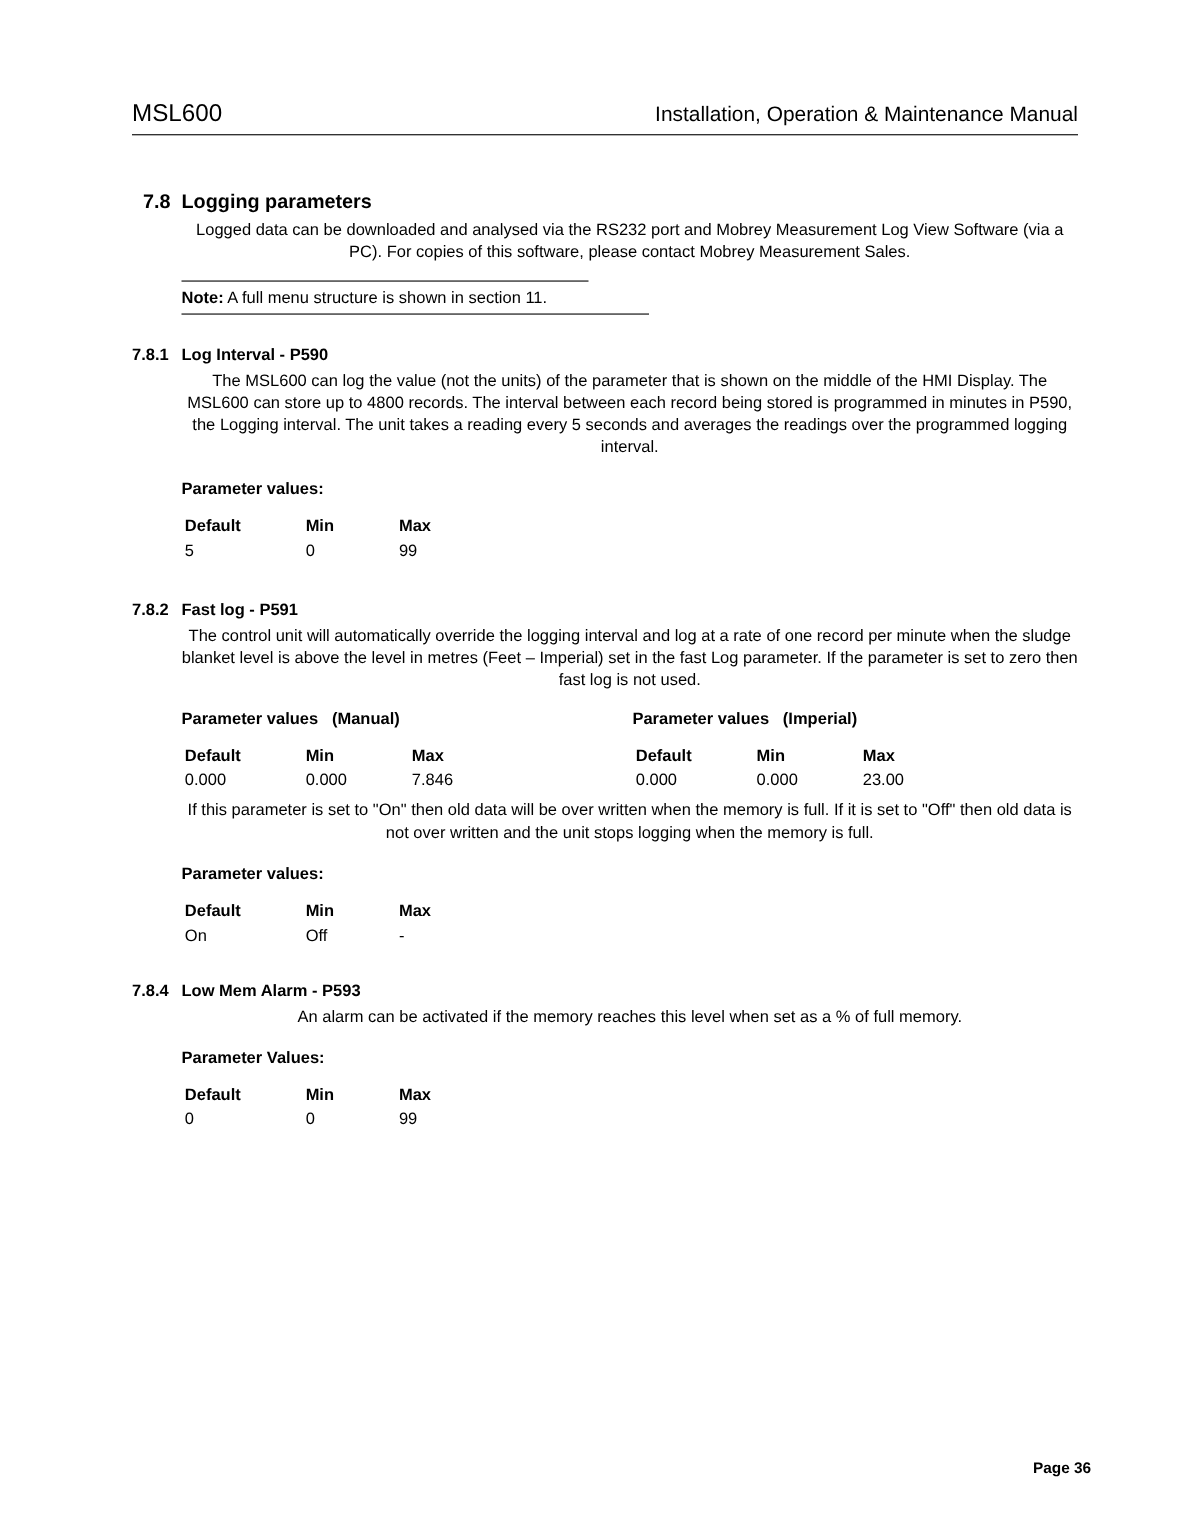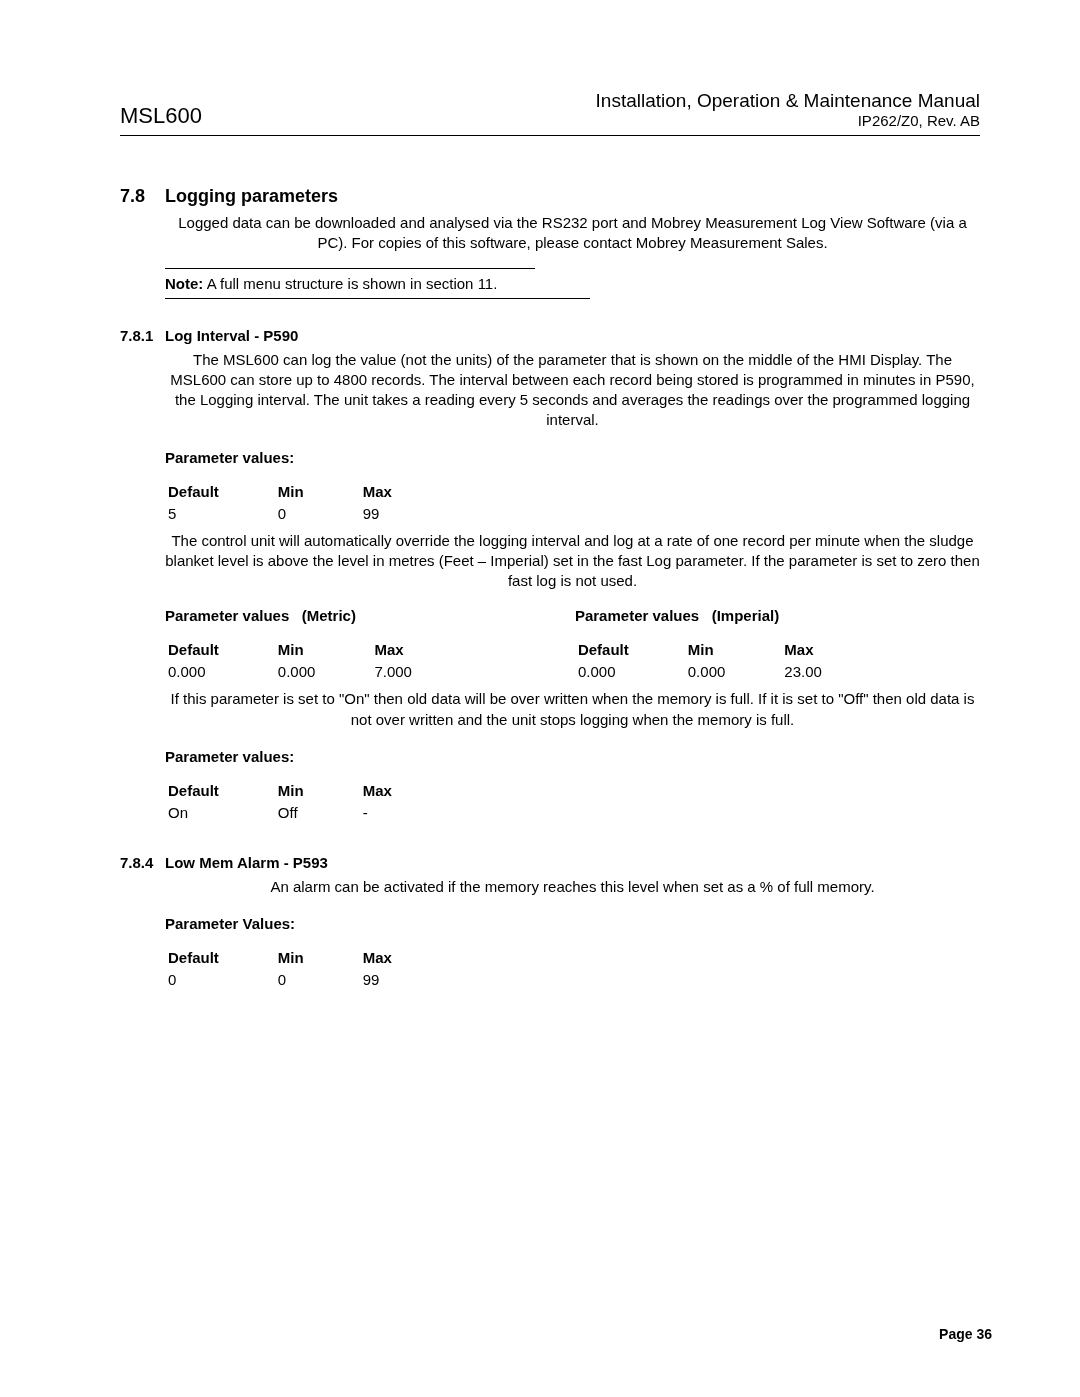--- a/index.html
+++ b/index.html
@@ -40,20 +40,21 @@
   }
   .section-row {
     display: flex;
     margin-top: 50px;
     align-items: baseline;
   }
   .section-num {
     width: 45px;
     font-size: 18px;
     font-weight: bold;
+    text-align: center;
   }
   .section-title {
     font-size: 18px;
     font-weight: bold;
   }
   .body-text {
     margin-left: 45px;
     font-size: 15px;
     line-height: 1.35;
     margin-top: 6px;
@@ -136,21 +137,20 @@
 </style>
 </head>
 <body>
 
 <div class="page">
 
   <div class="header">
     <div class="model">MSL600</div>
     <div class="header-right">
       <div class="manual-title">Installation, Operation &amp; Maintenance Manual</div>
-      <div class="docref">IP262/Z0, Rev. AB</div>
     </div>
   </div>
 
   <div class="section-row">
     <div class="section-num">7.8</div>
     <div class="section-title">Logging parameters</div>
   </div>
   <div class="body-text">Logged data can be downloaded and analysed via the RS232 port and Mobrey Measurement Log View Software (via a PC).  For copies of this software, please contact Mobrey Measurement Sales.</div>
 
   <div class="note-box">
@@ -176,39 +176,43 @@
       <th>Max</th>
     </tr>
     <tr>
       <td>5</td>
       <td>0</td>
       <td>99</td>
     </tr>
   </tbody>
     </table>
 
+  <div class="subsection-row" style="margin-top:34px">
+    <div class="subsection-num">7.8.2</div>
+    <div class="subsection-title">Fast log - P591</div>
+  </div>
   <div class="body-text">The control unit will automatically override the logging interval and log at a rate of one record per minute when the sludge blanket level is above the level in metres (Feet – Imperial) set in the fast Log parameter.  If the parameter is set to zero then fast log is not used.</div>
 
   <div class="dual-tables">
     <div class="dual-col first">
       <div class="dual-heading">
         <span class="b">Parameter values</span>&nbsp;&nbsp;
-        <span class="b">(Metric)</span>
+        <span class="b">(Manual)</span>
       </div>
       <table class="pv-table" style="margin-left:0">
         <tbody>
             <tr>
           <th>Default</th>
           <th>Min</th>
           <th>Max</th>
         </tr>
         <tr>
           <td>0.000</td>
           <td>0.000</td>
-          <td>7.000</td>
+          <td>7.846</td>
         </tr>
       </tbody>
         </table>
     </div>
     <div class="dual-col second">
       <div class="dual-heading">
         <span class="b">Parameter values</span>&nbsp;&nbsp;
         <span class="b">(Imperial)</span>
       </div>
       <table class="pv-table" style="margin-left:0">

